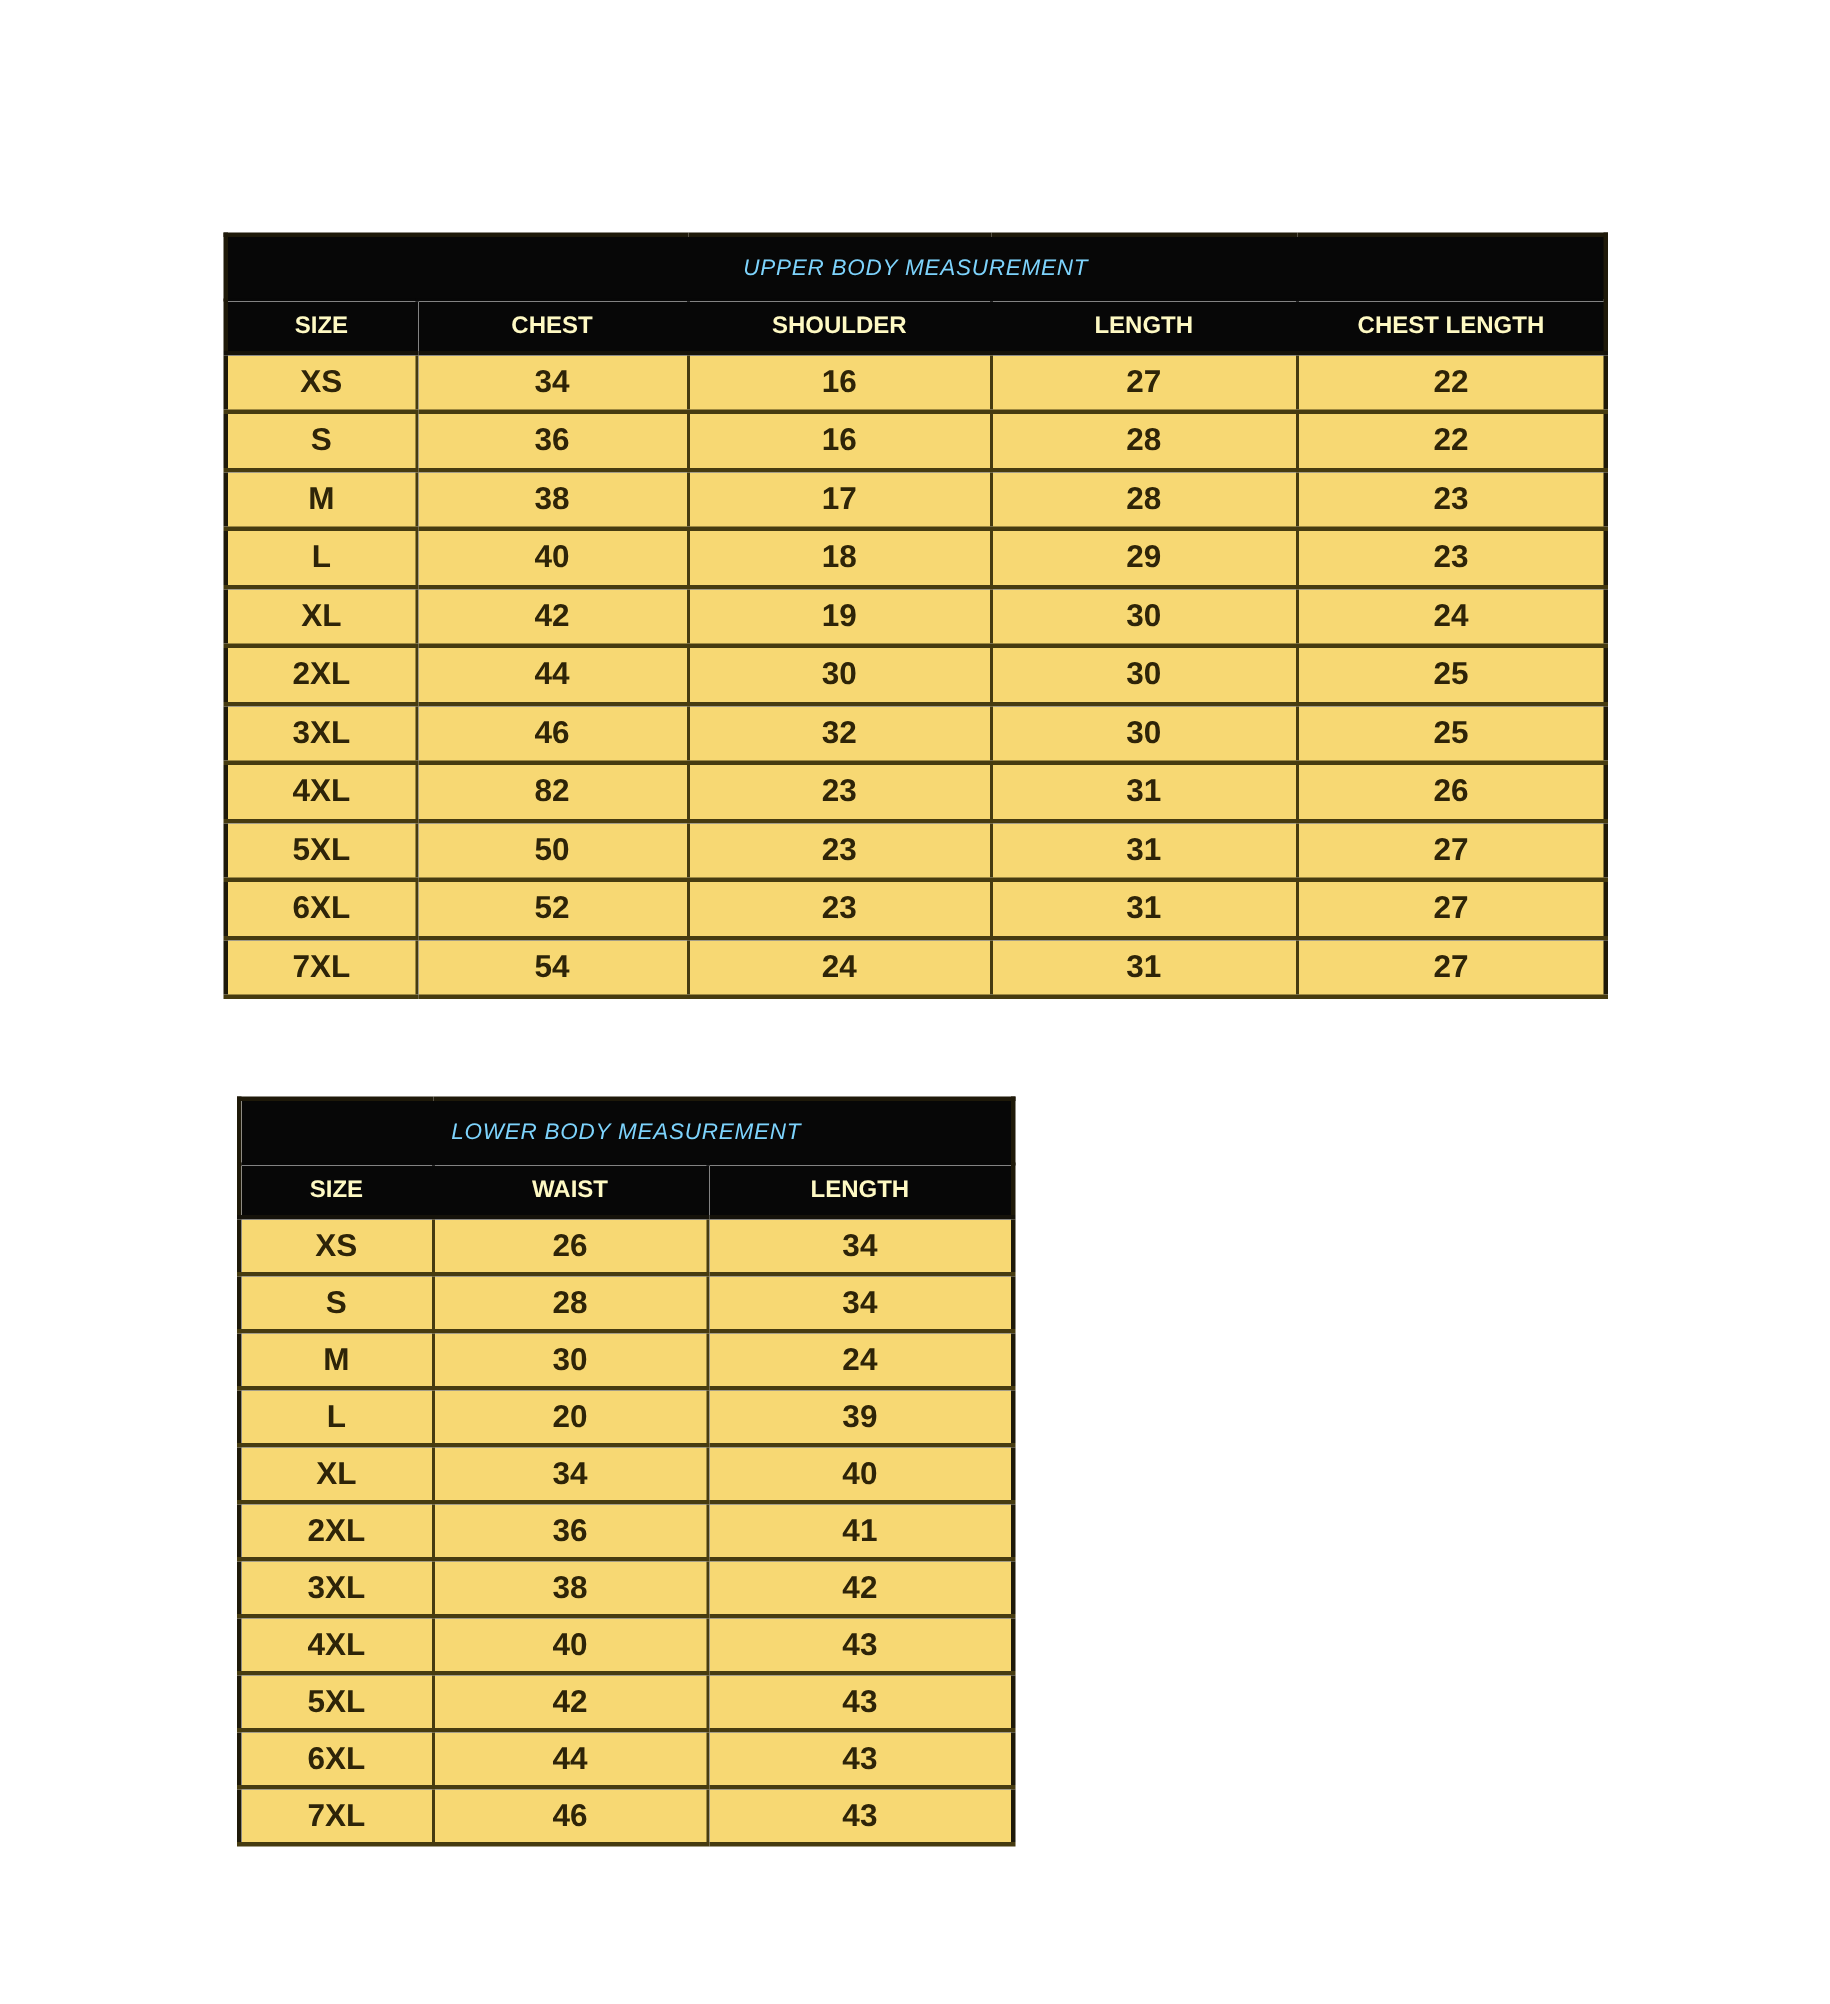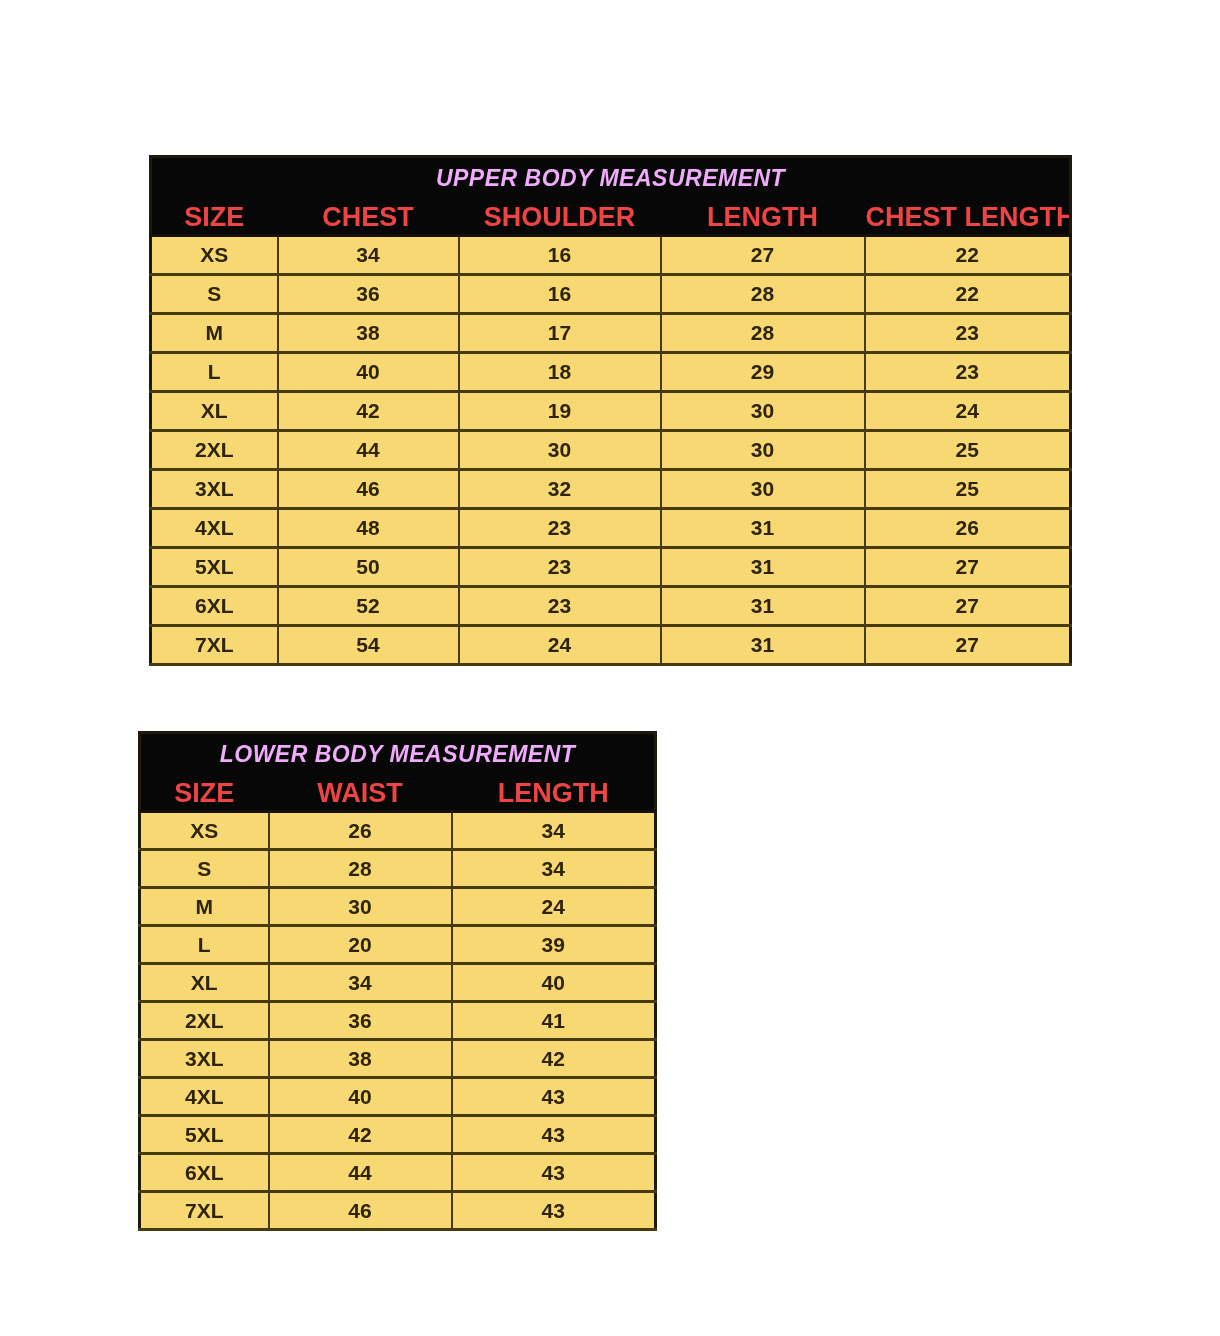--- a/index.html
+++ b/index.html
@@ -19,47 +19,47 @@
     border-collapse: collapse;
     table-layout: fixed;
     border: 3px solid #1e1909;
   }
   table.size-table.upper {
     left: 149px;
     top: 155px;
     width: 920px;
   }
   table.size-table.lower {
-    left: 138px;
+    left: 158px;
     top: 731px;
     width: 516px;
   }
   .size-table th, .size-table td {
     padding: 0;
     text-align: center;
     vertical-align: middle;
     overflow: hidden;
     white-space: nowrap;
   }
   
   .size-table .title-cell {
     background: #070707;
-    color: #f0abfc;
-    font-weight: bold;
+    color: #7dd3fc;
+    font-weight: normal;
     font-style: italic;
-    font-size: 23px;
+    font-size: 15px;
     height: 41px;
     border: 2px solid #070707;
     letter-spacing: 0.5px;
   }
   .size-table .head-row th {
     background: #070707;
-    color: #ef4444;
+    color: #fef9c3;
     font-weight: bold;
-    font-size: 27px;
+    font-size: 16px;
     height: 33px;
     border: 2px solid #070707;
     border-bottom: 3px solid #15120a;
   }
   
   .size-table tbody td {
     background: #f7d873;
     color: #2e2408;
     font-weight: bold;
     font-size: 21px;
@@ -138,21 +138,21 @@
       </tr>
       <tr>
         <td>3XL</td>
         <td>46</td>
         <td>32</td>
         <td>30</td>
         <td>25</td>
       </tr>
       <tr>
         <td>4XL</td>
-        <td>48</td>
+        <td>82</td>
         <td>23</td>
         <td>31</td>
         <td>26</td>
       </tr>
       <tr>
         <td>5XL</td>
         <td>50</td>
         <td>23</td>
         <td>31</td>
         <td>27</td>

